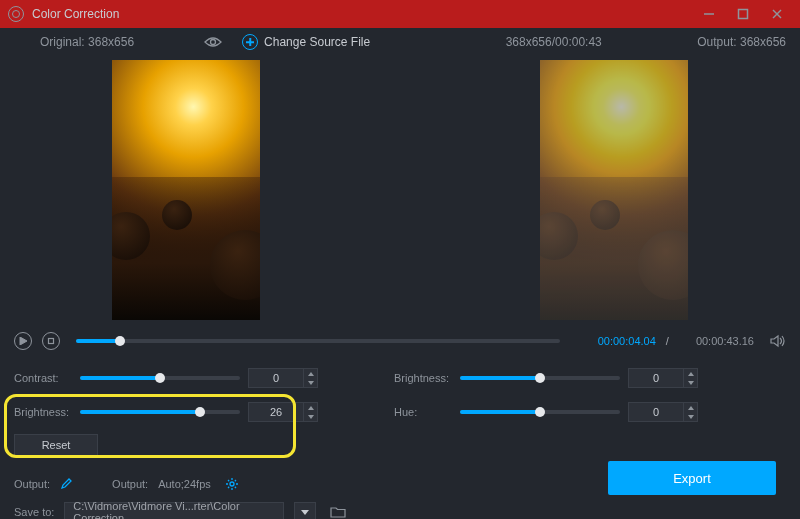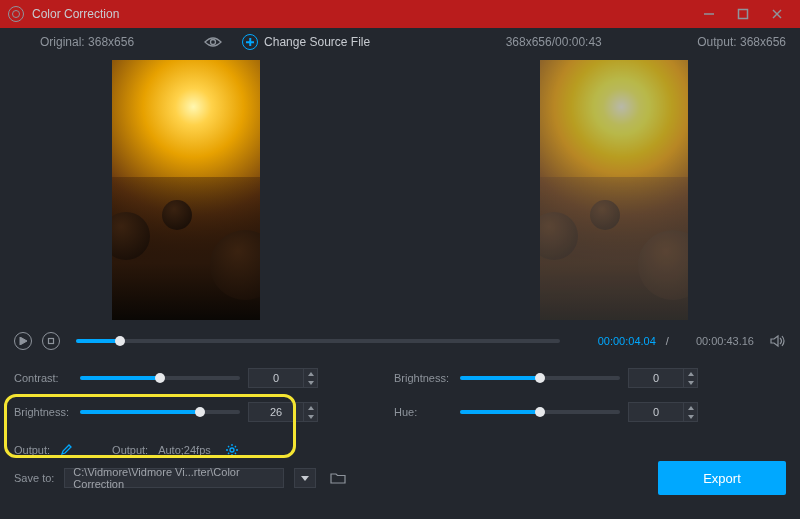--- a/index.html
+++ b/index.html
@@ -66,21 +66,21 @@
   .highlight { position:absolute; left:4px; top:36px; width:292px; height:64px; border:3px solid #f5e532; border-radius:12px; pointer-events:none; }
 
   
   .outrow, .saverow { height: 28px; display:flex; align-items:center; padding: 0 14px; gap:10px; font-size:11px; color:#8e949c; }
   .outrow { margin-top: 14px; }
   .pencil { color:#00a8ff; }
   .gear { color:#00a8ff; margin-left:4px; }
   .pathbox { height:20px; background:#2c3038; border:1px solid #3a3f48; display:flex; align-items:center; padding:0 8px; color:#a0a4ab; width:220px; }
   .dropbtn { width:22px; height:20px; background:#2c3038; border:1px solid #3a3f48; display:flex; align-items:center; justify-content:center; }
   .folderbtn { width:24px; height:20px; display:flex; align-items:center; justify-content:center; }
-  .exportbtn { position:absolute; right:14px; bottom:24px; width:128px; height:34px; background:#00a8ff; color:#fff; display:flex; align-items:center; justify-content:center; font-size:13px; border-radius:2px; }
+  .exportbtn { position:absolute; right:24px; bottom:24px; width:168px; height:34px; background:#00a8ff; color:#fff; display:flex; align-items:center; justify-content:center; font-size:13px; border-radius:2px; }
 
   svg { display:block; }
 </style>
 </head>
 <body>
 
 <div class="titlebar">
   <div class="appicon"></div>
   <div class="title">Color Correction</div>
   <div class="spacer"></div>
@@ -243,20 +243,23 @@
             </svg>
           </div>
           <div>
             <svg viewBox="0 0 6 4">
               <polygon points="0,0 6,0 3,4"></polygon>
             </svg>
           </div>
         </div>
     </div>
   </div>
+  <div class="resetbtn">
+      <span>Reset</span>
+    </div>
   <div class="highlight"></div>
 </div>
 
 <div class="outrow">
   <span>Output:</span>
   <span class="pencil">
     <svg width="12" height="12" viewBox="0 0 12 12">
         <path d="M2 10 L3 7 L9 1 L11 3 L5 9 Z" fill="none" stroke="#00a8ff" stroke-width="1.3"></path>
       </svg>
   </span>

